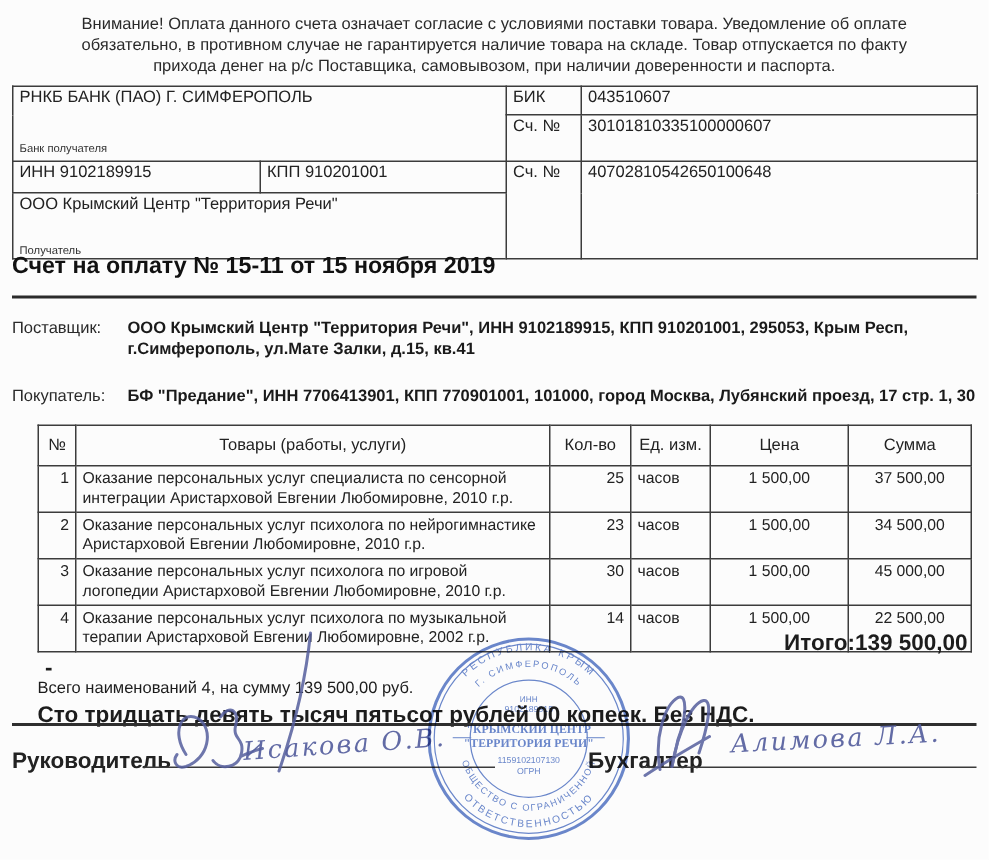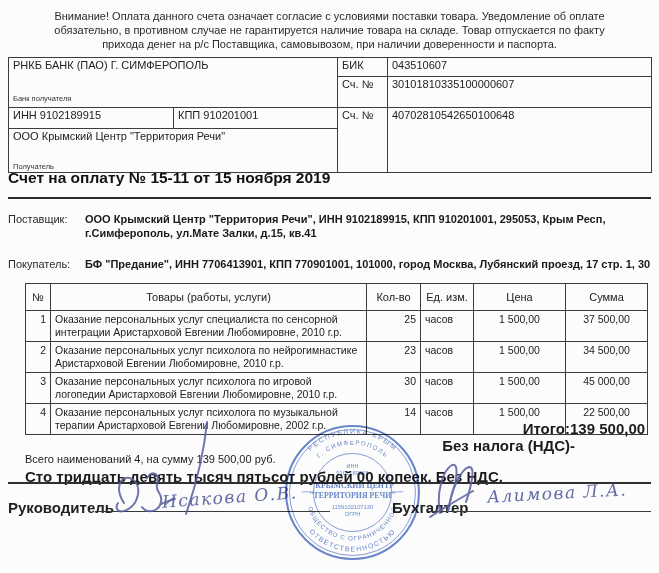--- a/index.html
+++ b/index.html
@@ -186,21 +186,20 @@
     <td class="c-money">22 500,00</td>
   </tr>
 </tbody>
   </table>
 
 <div class="abs totals-row row-total">
   <span class="t-label">Итого:</span>
   <span class="t-value">139 500,00</span>
 </div>
 <div class="abs totals-row row-tax">
-  <span class="t-label">Без налога (НДС)</span>
   <span class="t-value">-</span>
 </div>
 
 <div class="abs count-line">Всего наименований 4, на сумму 139 500,00 руб.</div>
 <div class="abs words-line">Сто тридцать девять тысяч пятьсот рублей 00 копеек. Без НДС.</div>
 <div class="abs bottom-rule"></div>
 
 <div class="abs sig-label sig-director-label">Руководитель</div>
 <div class="abs sig-line sig-line-director"></div>
 <div class="abs sig-label sig-accountant-label">Бухгалтер</div>

